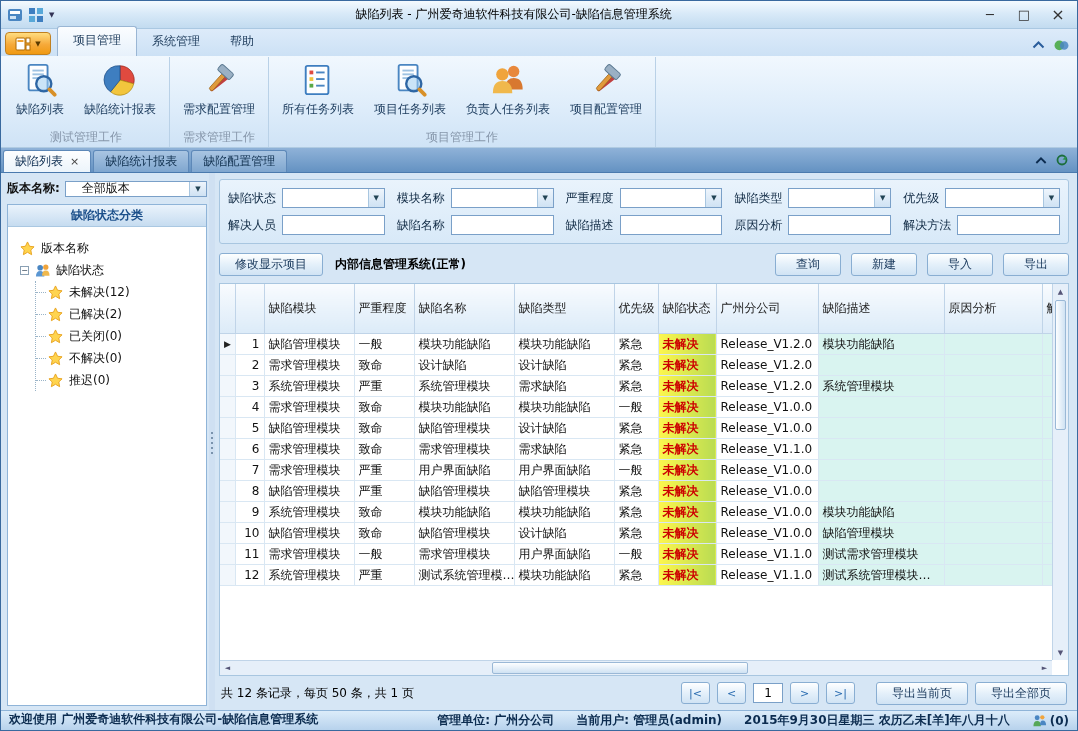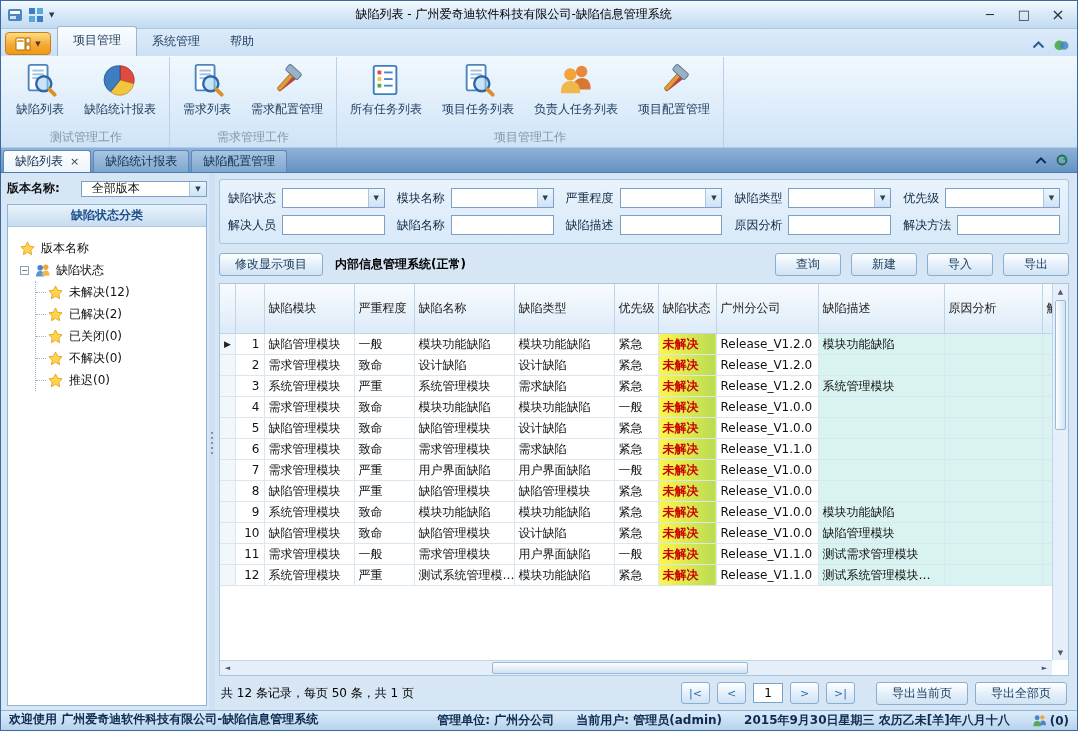--- a/index.html
+++ b/index.html
@@ -50,24 +50,24 @@
           border-radius:3px 3px 0 0; color:#10304f; white-space:nowrap; }
   .dtab.active { background:linear-gradient(#fdfeff,#ecf4fb); color:#0c2c50; }
   .dtab .close { color:#444; font-size:11px; }
   .doctabs-right { margin-left:auto; display:flex; align-items:center; gap:7px; padding:0 6px 6px; }
   .doctabs-right .icon { width:14px; height:12px; display:inline-block; }
 
   
   .main { flex:1; display:flex; overflow:hidden; }
 
   .sidebar { width:208px; flex:0 0 208px; display:flex; flex-direction:column; padding:7px 2px 4px 6px; }
-  .version-row { display:flex; align-items:center; gap:21px; margin-bottom:7px; }
+  .version-row { display:flex; align-items:center; gap:5px; margin-bottom:7px; }
   .version-row .lbl { font-weight:bold; white-space:nowrap; }
   .select { flex:1; height:16px; background:#fff; border:1px solid #7aa0c8; display:flex; align-items:center;
-            padding-left:10px; }
+            padding-left:16px; }
   .select .val { flex:1; }
   .select .dd { width:17px; align-self:stretch; background:linear-gradient(#eef5fc,#cfe2f3);
                 border-left:1px solid #a8c6e0; display:flex; align-items:center; justify-content:center;
                 font-size:7px; color:#245; }
   .side-panel { flex:1; border:1px solid #8fb4d8; background:#fff; display:flex; flex-direction:column; overflow:hidden; }
   .side-header { height:22px; flex:0 0 22px; background:linear-gradient(#eaf3fc,#c6dcf0);
                  border-bottom:1px solid #aac8e2; color:#1b4f8a; font-weight:bold;
                  display:flex; align-items:center; justify-content:center; }
   .tree { flex:1; padding:10px 4px 4px 12px; }
   .tree-row { display:flex; align-items:center; gap:6px; height:22px; white-space:nowrap; }
@@ -237,31 +237,20 @@
                 <path d="M18 18 L32.5 22 A15 15 0 0 1 8 30.5 Z" fill="#f2c53d" stroke="#b08a10" stroke-width=".8"></path>
                 <path d="M18 18 L8 30.5 A15 15 0 0 1 18 3 Z" fill="#3e7ec0" stroke="#1e4e86" stroke-width=".8"></path>
               </svg></span>
             <span class="rbtn-label">缺陷统计报表</span>
           </div>
         </div>
         <div class="rgroup-label">测试管理工作</div>
       </div>
       <div class="rgroup">
         <div class="rgroup-buttons">
-          <div class="rbtn">
-            <span class="icon" style="width:34px;height:34px;display:inline-block;flex:0 0 34px;"><svg viewBox="0 0 36 36">
-                <rect x="6" y="2" width="20" height="27" rx="2" fill="#fdfeff" stroke="#4a86c2" stroke-width="2"></rect>
-                <line x1="10" y1="8" x2="22" y2="8" stroke="#9ec2e2" stroke-width="2"></line>
-                <line x1="10" y1="12" x2="22" y2="12" stroke="#9ec2e2" stroke-width="2"></line>
-                <line x1="10" y1="16" x2="18" y2="16" stroke="#9ec2e2" stroke-width="2"></line>
-                <circle cx="22" cy="22" r="8" fill="rgba(160,205,240,.55)" stroke="#2e66a4" stroke-width="2.5"></circle>
-                <line x1="28" y1="28" x2="33.5" y2="33.5" stroke="#d89028" stroke-width="4" stroke-linecap="round"></line>
-              </svg></span>
-            <span class="rbtn-label">需求列表</span>
-          </div>
           <div class="rbtn">
             <span class="icon" style="width:34px;height:34px;display:inline-block;flex:0 0 34px;"><svg viewBox="0 0 36 36">
                 <rect x="4" y="19" width="26" height="4" rx="2" transform="rotate(-38 18 18)" fill="#c04040"></rect>
                 <g transform="rotate(42 18 18)">
                   <rect x="16" y="10" width="4.5" height="22" rx="2" fill="#e09a3c" stroke="#a06818" stroke-width=".8"></rect>
                   <rect x="9" y="3" width="17" height="8" rx="2" fill="#9ab0c4" stroke="#5a7890" stroke-width="1"></rect>
                 </g>
               </svg></span>
             <span class="rbtn-label">需求配置管理</span>
           </div>

